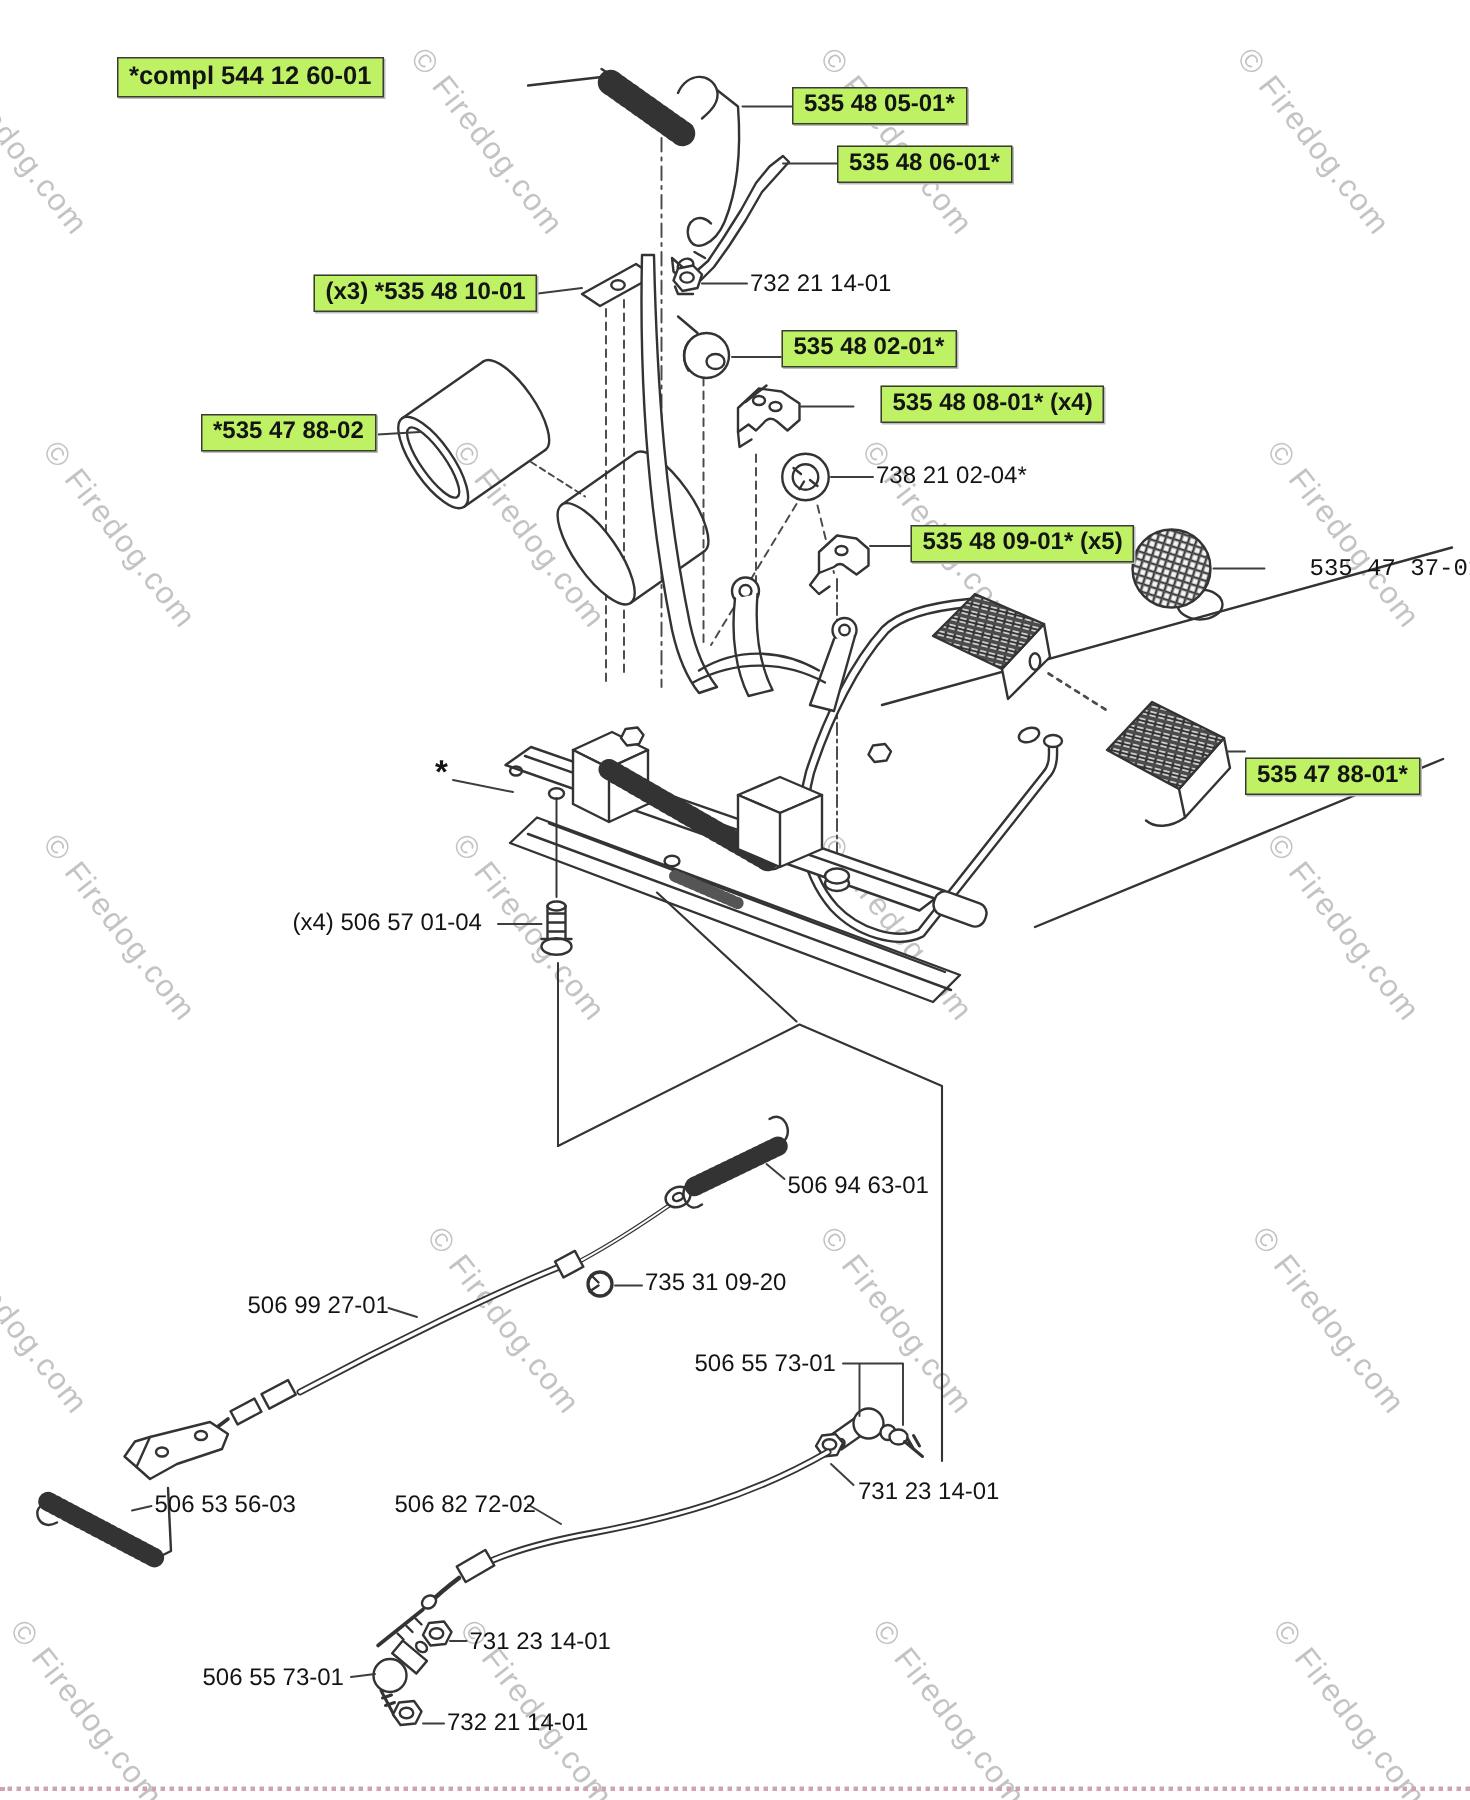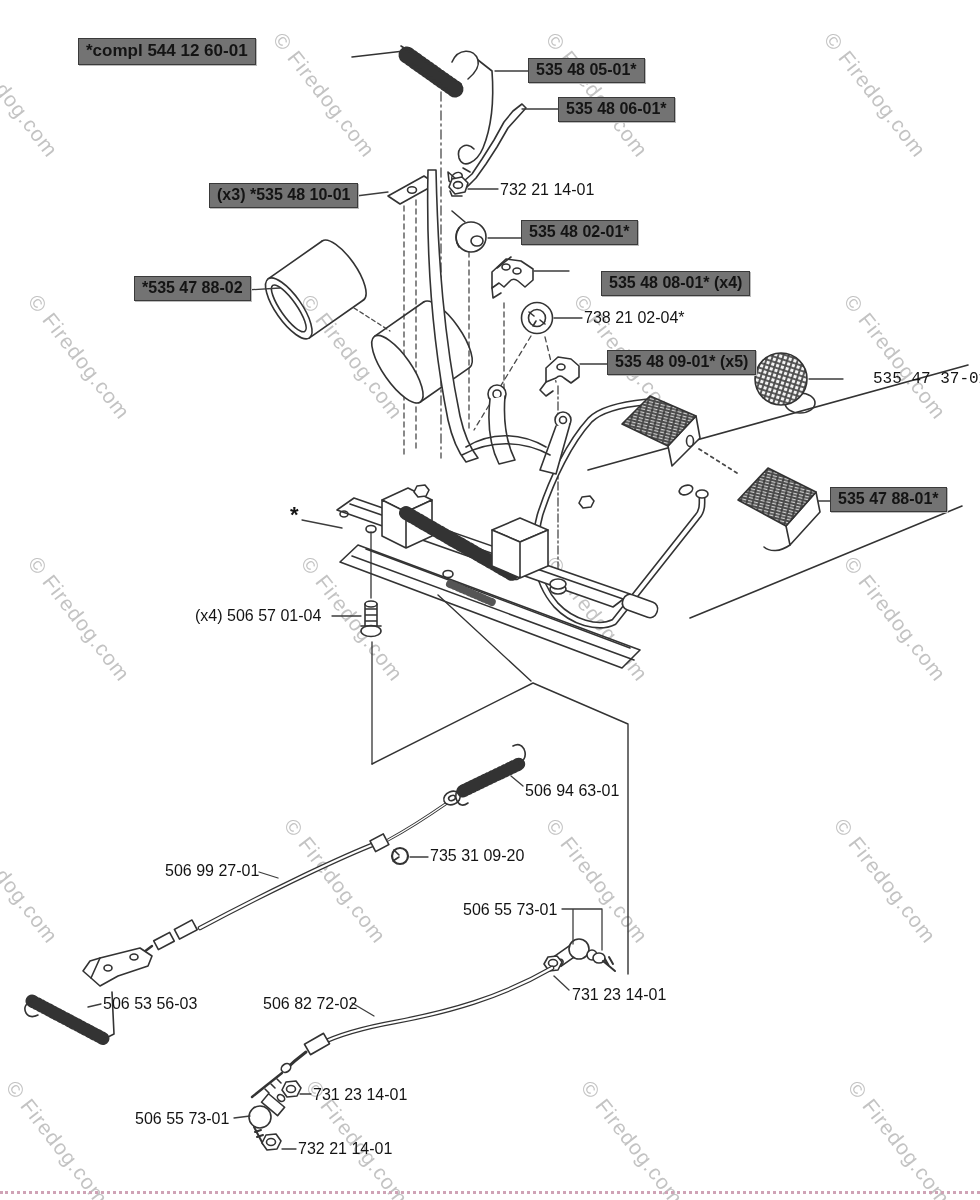--- a/index.html
+++ b/index.html
@@ -4,21 +4,21 @@
 <style>
   html,body{margin:0;padding:0;background:#fff;}
   #stage{position:relative;width:980px;height:1200px;background:#ffffff;overflow:hidden;
          font-family:"Liberation Sans",sans-serif;}
   .wm{position:absolute;white-space:nowrap;color:#c3c3c3;font-size:21px;font-weight:400;
       letter-spacing:1px;transform:rotate(52deg);transform-origin:left top;z-index:1;
       user-select:none;}
   svg#diagram{position:absolute;left:0;top:0;z-index:2;}
   .label{position:absolute;z-index:3;font-size:16px;color:#141414;white-space:nowrap;
          line-height:1.15;}
-  .label.boxed{border:1.6px solid #3a3a3a;background:#737373;font-weight:700;
+  .label.boxed{border:1.6px solid #3a3a3a;background:#bef264;font-weight:700;
                padding:2px 7px 3px 7px;box-shadow:1px 1px 0 #bbb;}
   .label.big{font-size:17px;}
   .label.ast{font-size:22px;font-weight:700;}
   #dotline{position:absolute;left:0;top:1191px;width:980px;height:0;z-index:2;
            border-top:3px dotted #cfa3b6;}
 </style>
 </head>
 <body>
 
 <div id="stage">
@@ -304,26 +304,26 @@
     </g>
   </svg>
 
   <div id="labels">
       <div class="label boxed big" style="left: 78px; top: 38px;">*compl 544 12 60-01</div>
       <div class="label boxed" style="left: 528px; top: 58px;">535 48 05-01*</div>
       <div class="label boxed" style="left: 558px; top: 97px; text-align: right;">535 48 06-01*</div>
       <div class="label boxed" style="left: 209px; top: 183px; text-align: center;">(x3) *535 48 10-01</div>
       <div class="label" style="left: 500px; top: 181px;">732 21 14-01</div>
       <div class="label boxed" style="left: 521px; top: 220px;">535 48 02-01*</div>
-      <div class="label boxed" style="left: 601px; top: 257px; margin-top: 14px;">535 48 08-01* (x4)</div>
+      <div class="label boxed" style="left: 587px; top: 257px;">535 48 08-01* (x4)</div>
       <div class="label" style="left: 584px; top: 309px;">738 21 02-04*</div>
       <div class="label boxed" style="left: 134px; top: 276px;">*535 47 88-02</div>
       <div class="label boxed" style="left: 607px; top: 350px; text-align: center;">535 48 09-01* (x5)</div>
       <div class="label" style="left: 873px; top: 370px; font-family: Liberation Mono, monospace;">535 47 37-01</div>
-      <div class="label boxed" style="left: 830px; top: 487px;">535 47 88-01*</div>
+      <div class="label boxed" style="left: 830px; top: 505px;">535 47 88-01*</div>
       <div class="label ast" style="left: 290px; top: 502px;">*</div>
       <div class="label" style="left: 195px; top: 607px;">(x4) 506 57 01-04</div>
       <div class="label" style="left: 525px; top: 782px;">506 94 63-01</div>
       <div class="label" style="left: 430px; top: 847px;">735 31 09-20</div>
       <div class="label" style="left: 165px; top: 862px;">506 99 27-01</div>
       <div class="label" style="left: 463px; top: 901px;">506 55 73-01</div>
       <div class="label" style="left: 572px; top: 986px;">731 23 14-01</div>
       <div class="label" style="left: 103px; top: 995px;">506 53 56-03</div>
       <div class="label" style="left: 263px; top: 995px;">506 82 72-02</div>
       <div class="label" style="left: 313px; top: 1086px;">731 23 14-01</div>

